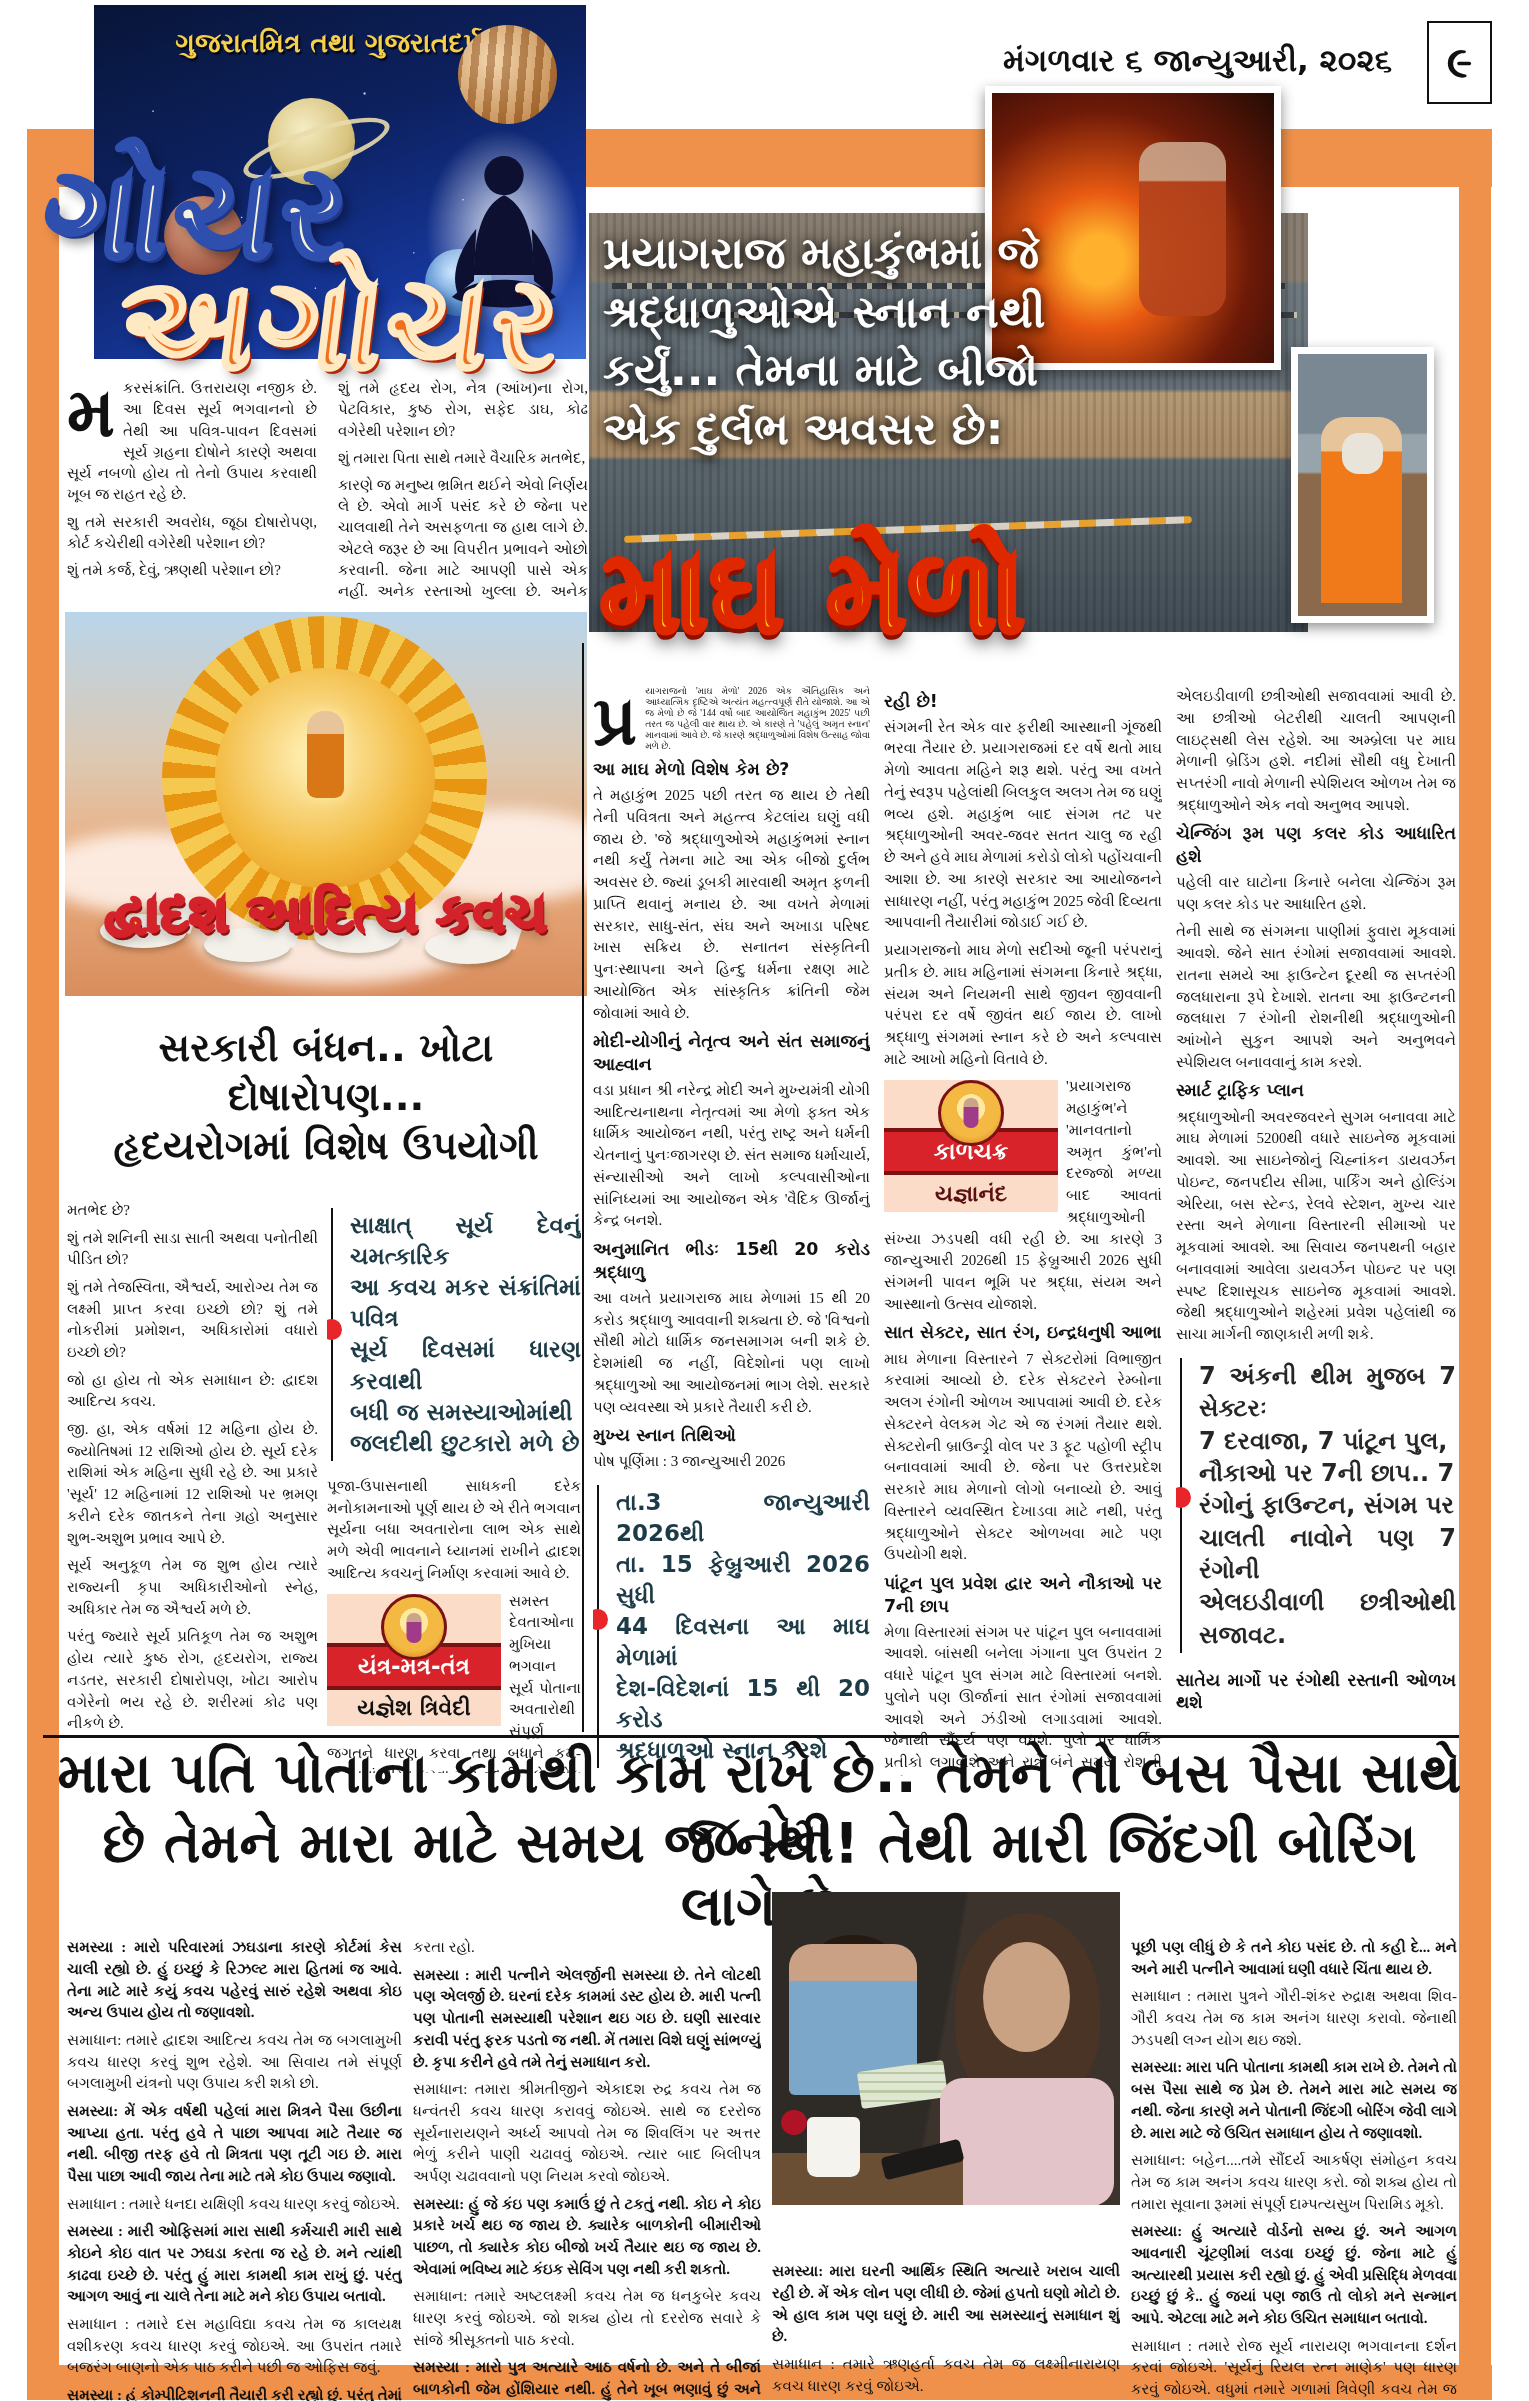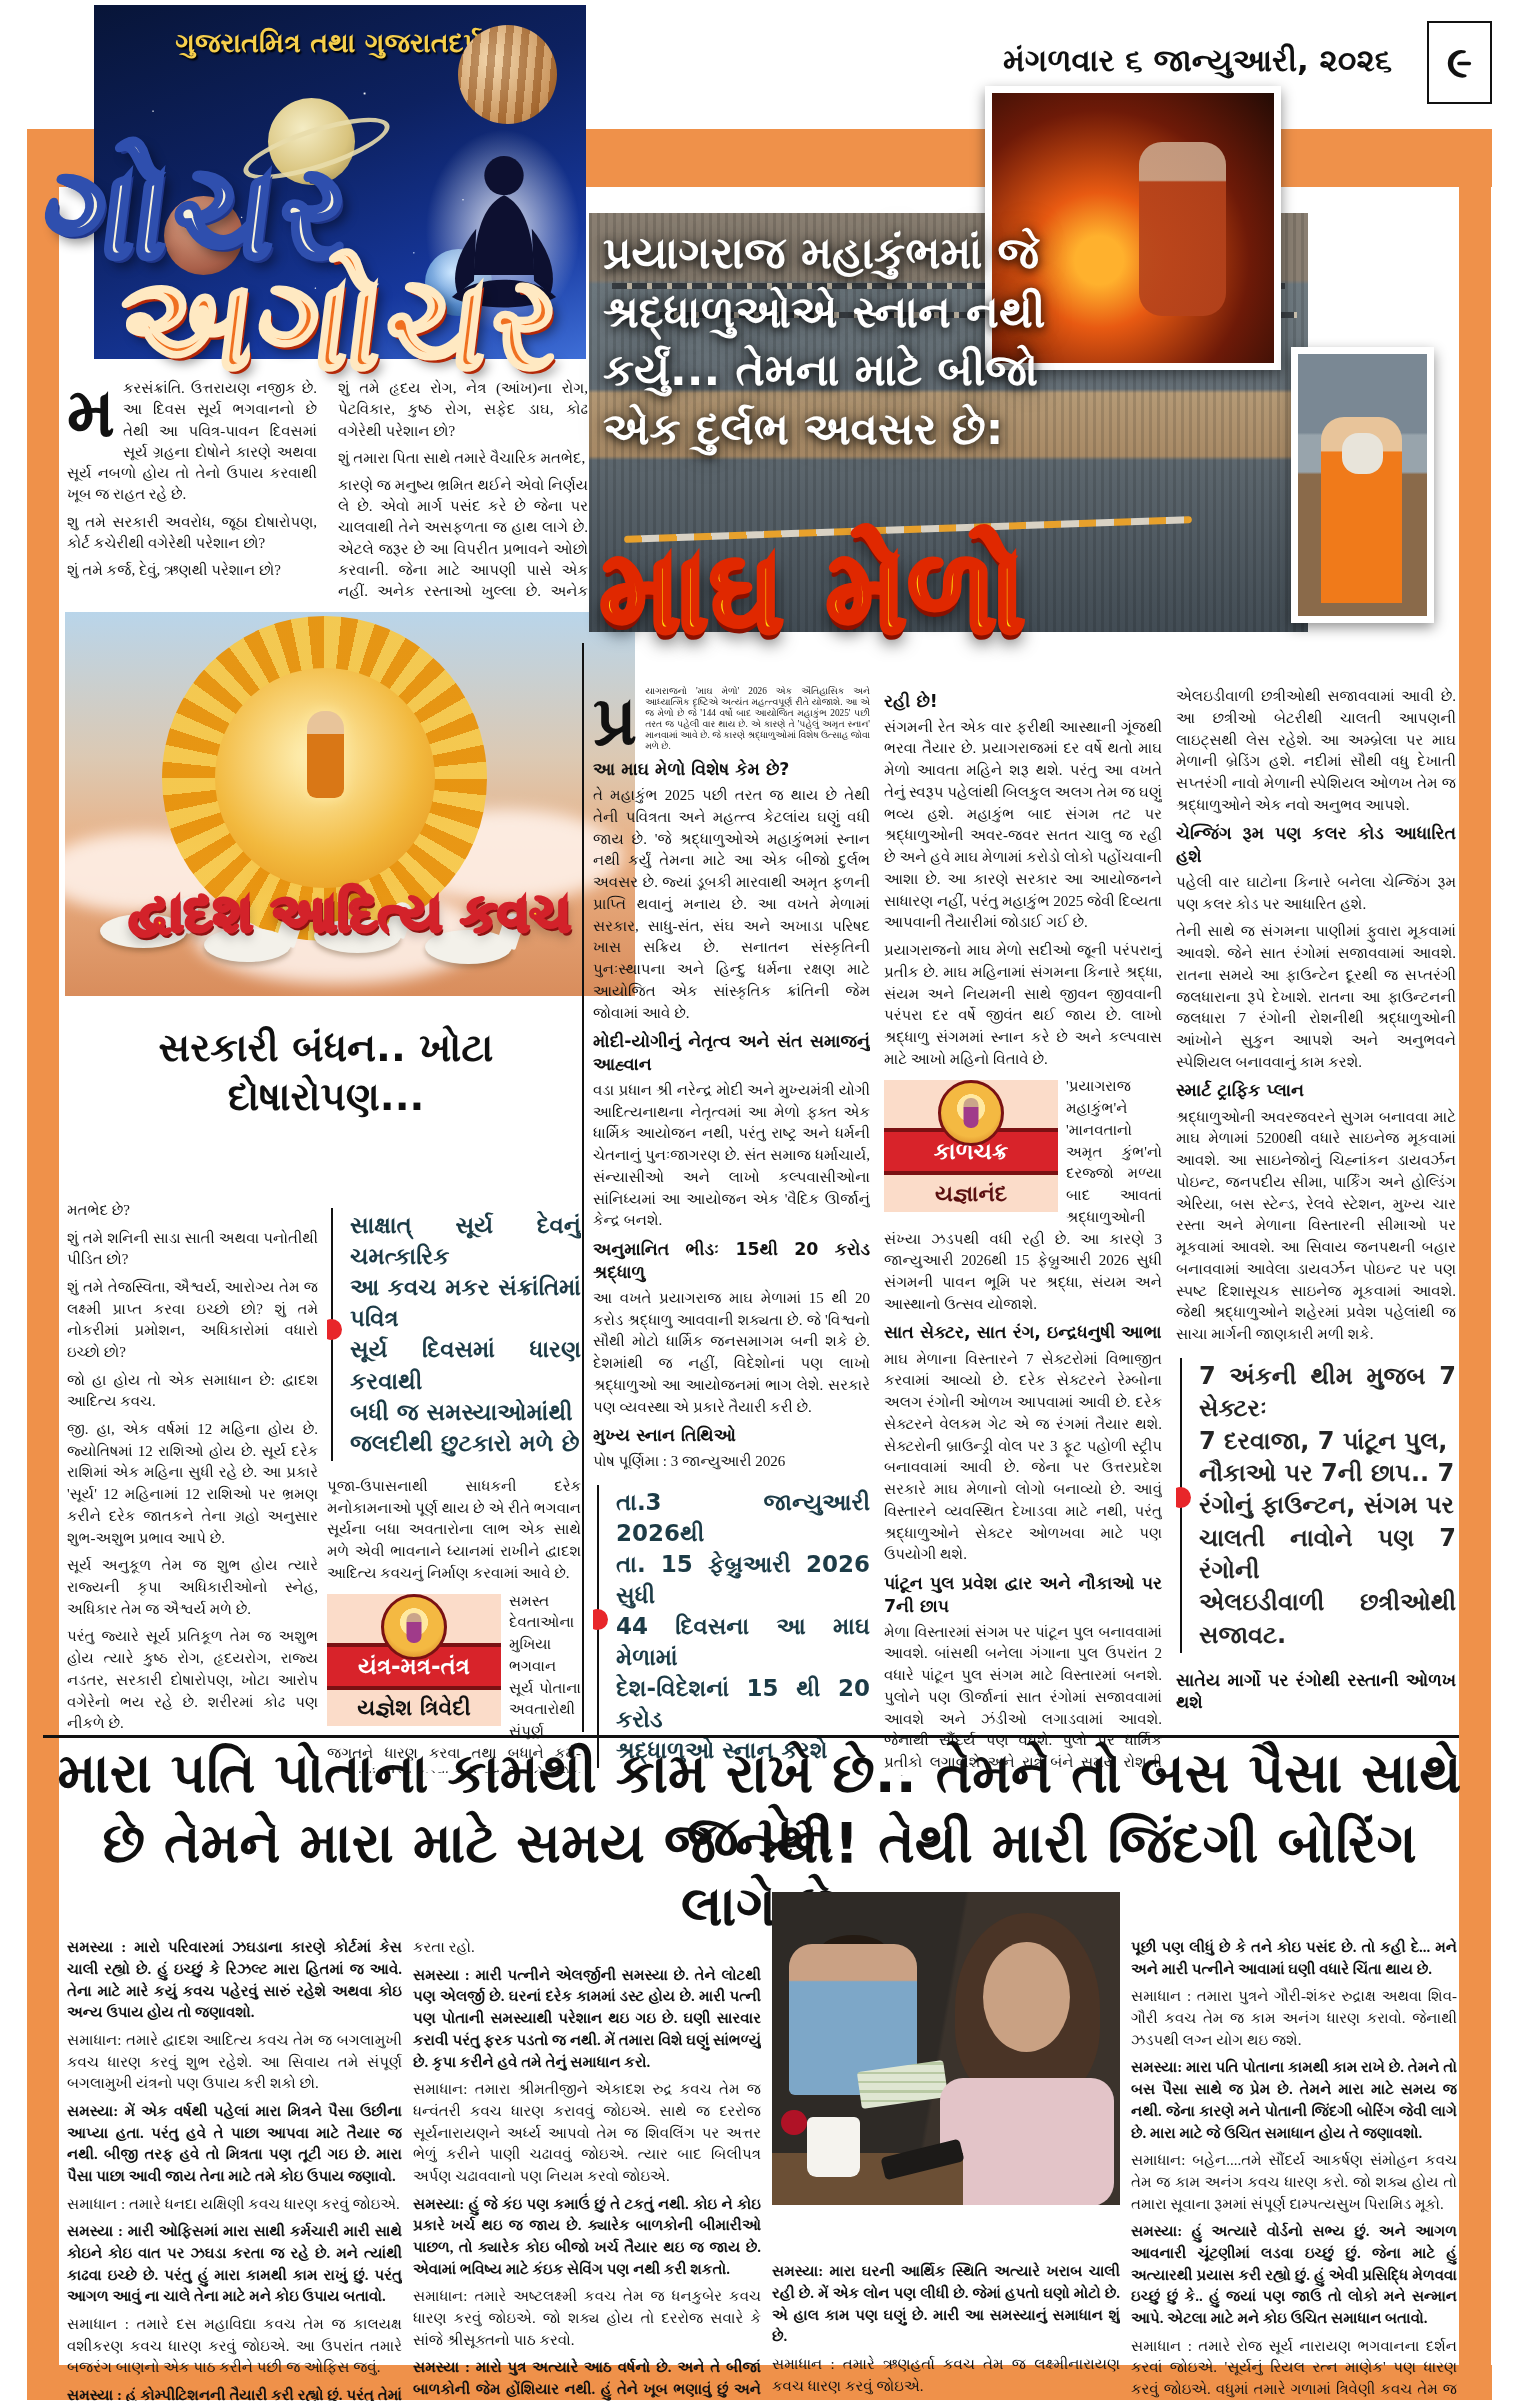--- a/index.html
+++ b/index.html
@@ -53,21 +53,21 @@
   .para{font-size:15px;line-height:1.45;}
   .sub{font:800 17.4px/1.3 "DejaVu Sans",sans-serif;margin:3.5px 0 4.6px 0 !important;}
   .q{font-size:15px;line-height:1.45;font-weight:700;}
   .a{font-size:15px;line-height:1.45;}
   .intro-cols{position:absolute;left:67px;top:378px;width:521px;height:231px;
       columns:2;column-gap:21px;overflow:hidden;text-align:justify;}
   .intro-cols p{margin:0 0 5.8px 0;font-size:15px;line-height:1.42;}
   .dropcap{float:left;font:900 68px/0.9 "DejaVu Sans",sans-serif;margin:3.5px 8px 0 0;color:#111;}
   
   .sun-art{position:absolute;left:65px;top:612px;width:522px;height:384px;overflow:hidden;
-     background:linear-gradient(#b9d5ea 0%,#dcc9b3 38%,#eab185 62%,#d98d5c 100%);padding-left:48px;}
+     background:linear-gradient(#b9d5ea 0%,#dcc9b3 38%,#eab185 62%,#d98d5c 100%);}
   .cloud{position:absolute;background:rgba(255,245,238,.85);border-radius:50%;filter:blur(8px);}
   .sun-rays{position:absolute;left:97px;top:3.5px;width:325px;height:325px;border-radius:50%;
      background:repeating-conic-gradient(#f6c84a 0 6deg,#e8930a 6deg 12deg);opacity:.95;}
   .sun-core{position:absolute;left:150px;top:56px;width:220px;height:220px;border-radius:50%;
      background:radial-gradient(circle at 45% 40%,#fff3bd,#f2b93e 58%,#e28a12);}
   .deity{position:absolute;left:242px;top:99px;width:37px;height:87px;border-radius:17.4px 17.4px 9.3px 9.3px;
      background:linear-gradient(#e8c49a 0 26%,#d97716 27%);box-shadow:0 0 14px #ffe9a0;}
   .horse{position:absolute;width:87px;height:34px;background:#f3f1ea;border-radius:50%;
      box-shadow:0 3.5px 5.8px rgba(90,60,30,.35);}
   .horse::after{content:"";position:absolute;right:-9.3px;top:-17.4px;width:20px;height:35px;
@@ -189,20 +189,21 @@
     <div class="deity"></div>
     <div class="horse" style="left:35px;top:302px;"></div>
     <div class="horse" style="left:139px;top:316px;"></div>
     <div class="horse" style="left:249px;top:307px;"></div>
     <div class="horse" style="left:360px;top:318px;"></div>
     <div class="sun-title">દ્વાદશ આદિત્ય કવચ</div>
   </div>
 
   <div class="black-headline">
     <div>સરકારી બંધન.. ખોટા દોષારોપણ...</div>
+    <div>હૃદયરોગમાં વિશેષ ઉપયોગી</div>
   </div>
 
   <div class="col" style="left:67px;top:1155px;width:251px;height:573px;">
     <div>
         <p class="para">મતભેદ છે?</p>
         <p class="para">શું તમે શનિની સાડા સાતી અથવા પનોતીથી પીડિત છો?</p>
         <p class="para">શું તમે તેજસ્વિતા, ઐશ્વર્ય, આરોગ્ય તેમ જ લક્ષ્મી પ્રાપ્ત કરવા ઇચ્છો છો? શું તમે નોકરીમાં પ્રમોશન, અધિકારોમાં વધારો ઇચ્છો છો?</p>
         <p class="para">જો હા હોય તો એક સમાધાન છે: દ્વાદશ આદિત્ય કવચ.</p>
         <p class="para">જી. હા, એક વર્ષમાં 12 મહિના હોય છે. જ્યોતિષમાં 12 રાશિઓ હોય છે. સૂર્ય દરેક રાશિમાં એક મહિના સુધી રહે છે. આ પ્રકારે 'સૂર્ય' 12 મહિનામાં 12 રાશિઓ પર ભ્રમણ કરીને દરેક જાતકને તેના ગ્રહો અનુસાર શુભ-અશુભ પ્રભાવ આપે છે.</p>
         <p class="para">સૂર્ય અનુકૂળ તેમ જ શુભ હોય ત્યારે રાજ્યની કૃપા અધિકારીઓનો સ્નેહ, અધિકાર તેમ જ ઐશ્વર્ય મળે છે.</p>

